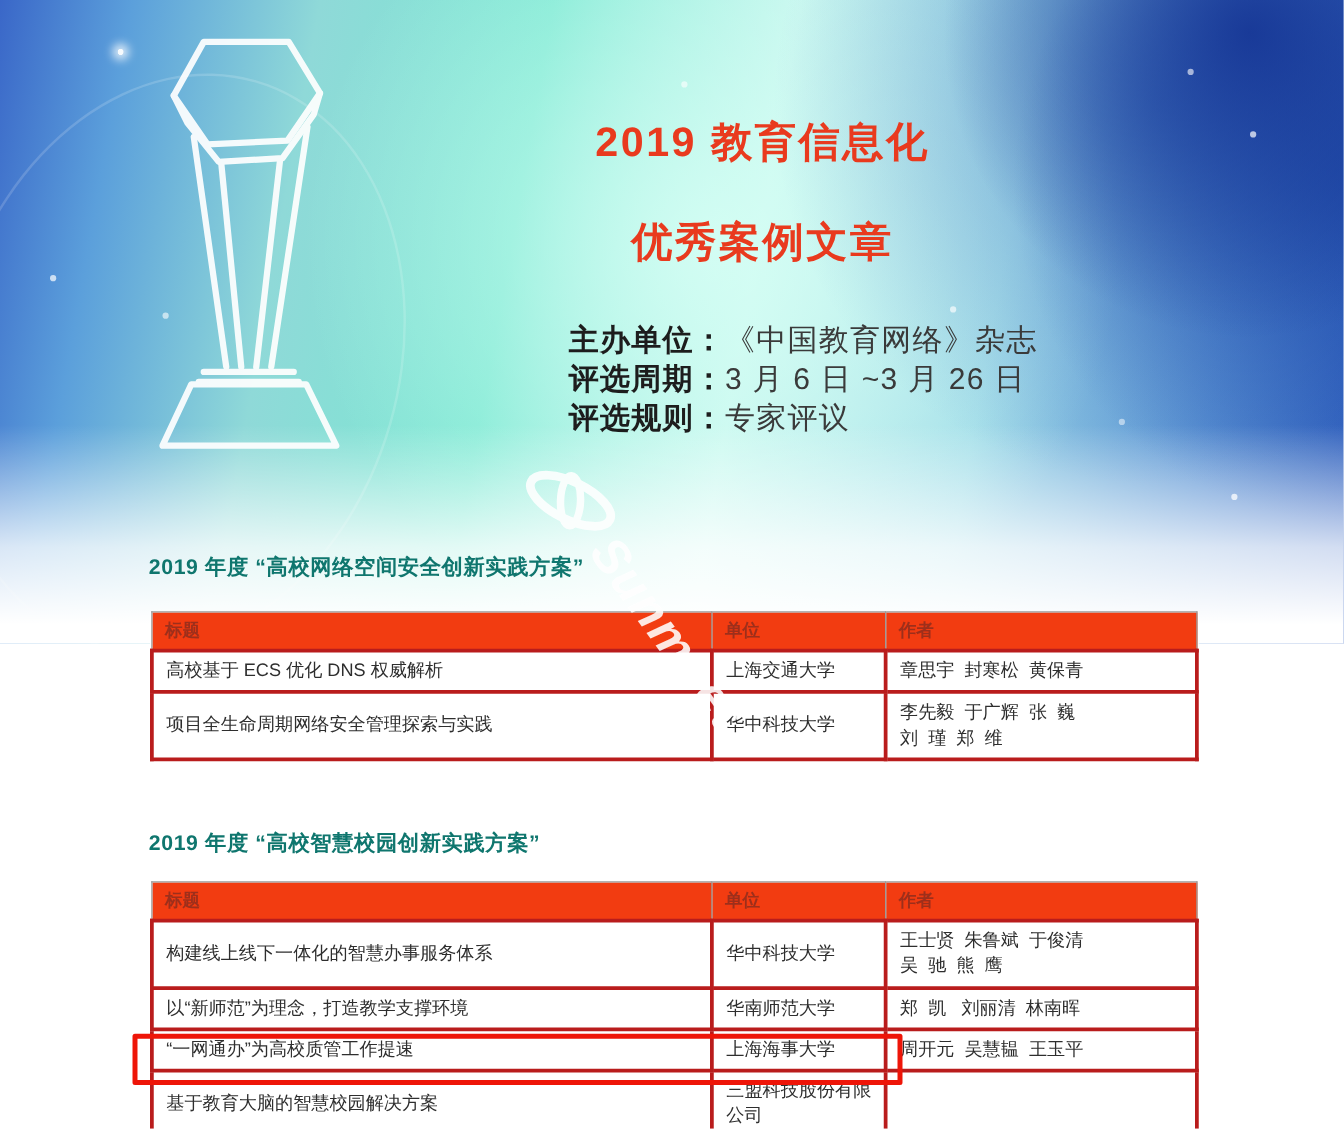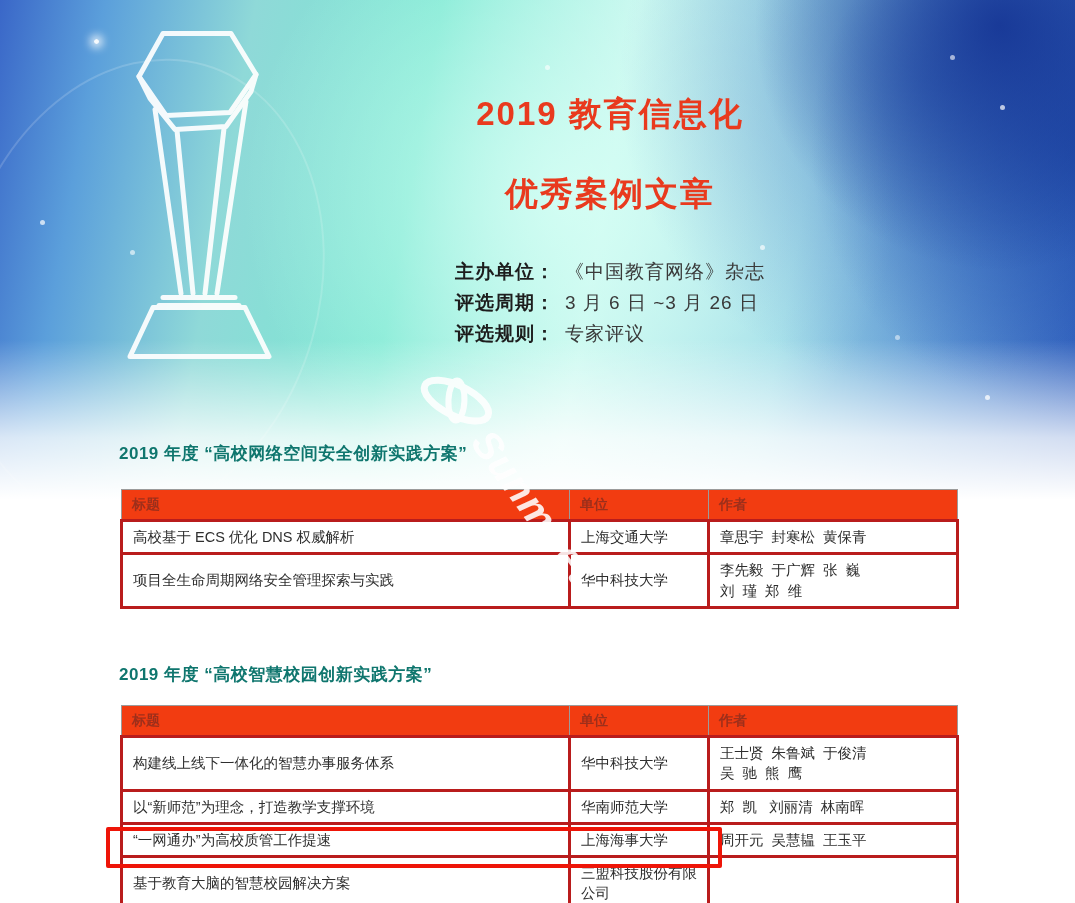--- a/index.html
+++ b/index.html
@@ -37,24 +37,24 @@
       891px 356px 0 0 rgba(255,255,255,.75),
       801px 296px 0 0 rgba(255,255,255,.5);
   }
   .trophy { position:absolute; left:103px; top:22px; width:190px; height:348px; z-index:2; }
 
   .hero-title {
     position:absolute; left:370px; top:74px; width:480px; z-index:2;
     text-align:center; font-weight:bold; font-size:33px; line-height:80px;
     letter-spacing:2px; color:#e93a1e;
   }
-  .hero-info { position:absolute; left:455px; top:256px; z-index:2; font-size:19px; color:#3a3a3a; }
+  .hero-info { position:absolute; left:455px; top:256px; z-index:2; font-size:24px; color:#3a3a3a; }
   .info-row { display:flex; align-items:center; height:31px; }
   .info-label { font-weight:bold; color:#1d1d1d; letter-spacing:1px; }
-  .info-value { margin-left:10px; letter-spacing:1px; }
+  .info-value { letter-spacing:1px; }
 
   
   .wm {
     position:absolute; left:458px; top:350px; z-index:4;
     display:flex; align-items:center; gap:2px;
     transform:rotate(54deg); transform-origin:0 0;
     opacity:.88; pointer-events:none;
   }
   .wm-text { color:#fff; font-weight:bold; font-style:italic; font-size:40px; letter-spacing:1px; }
 

